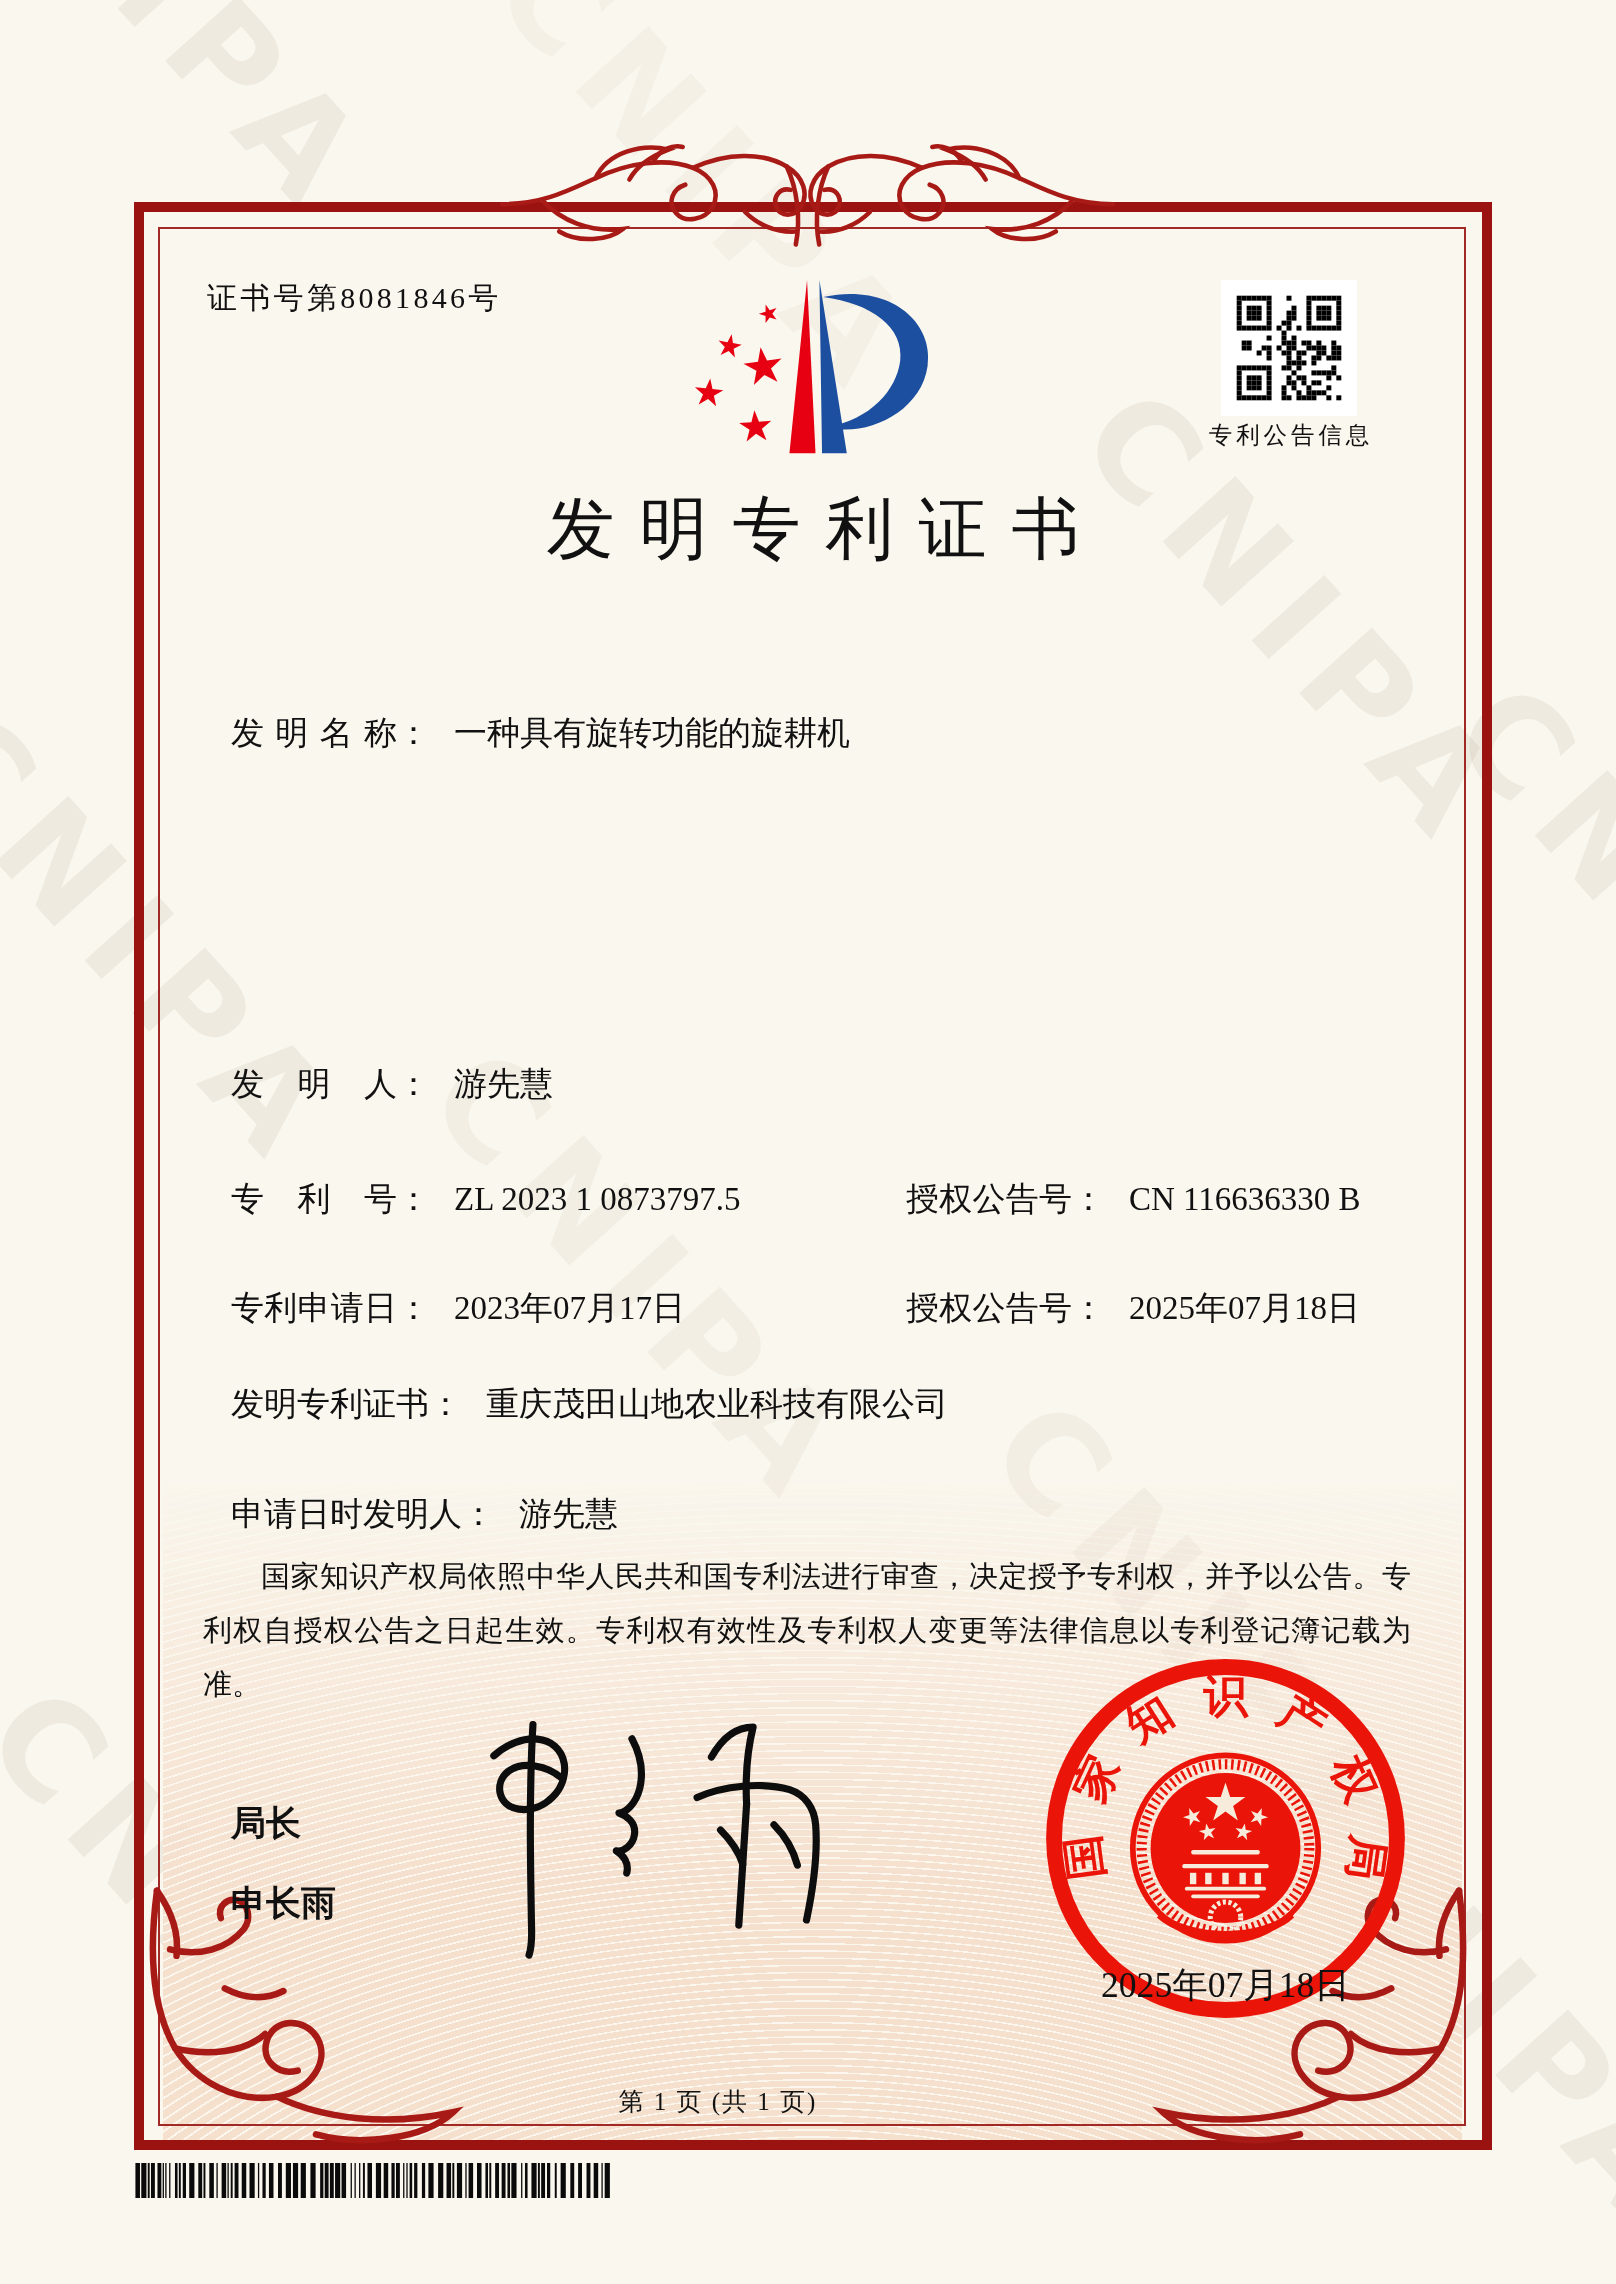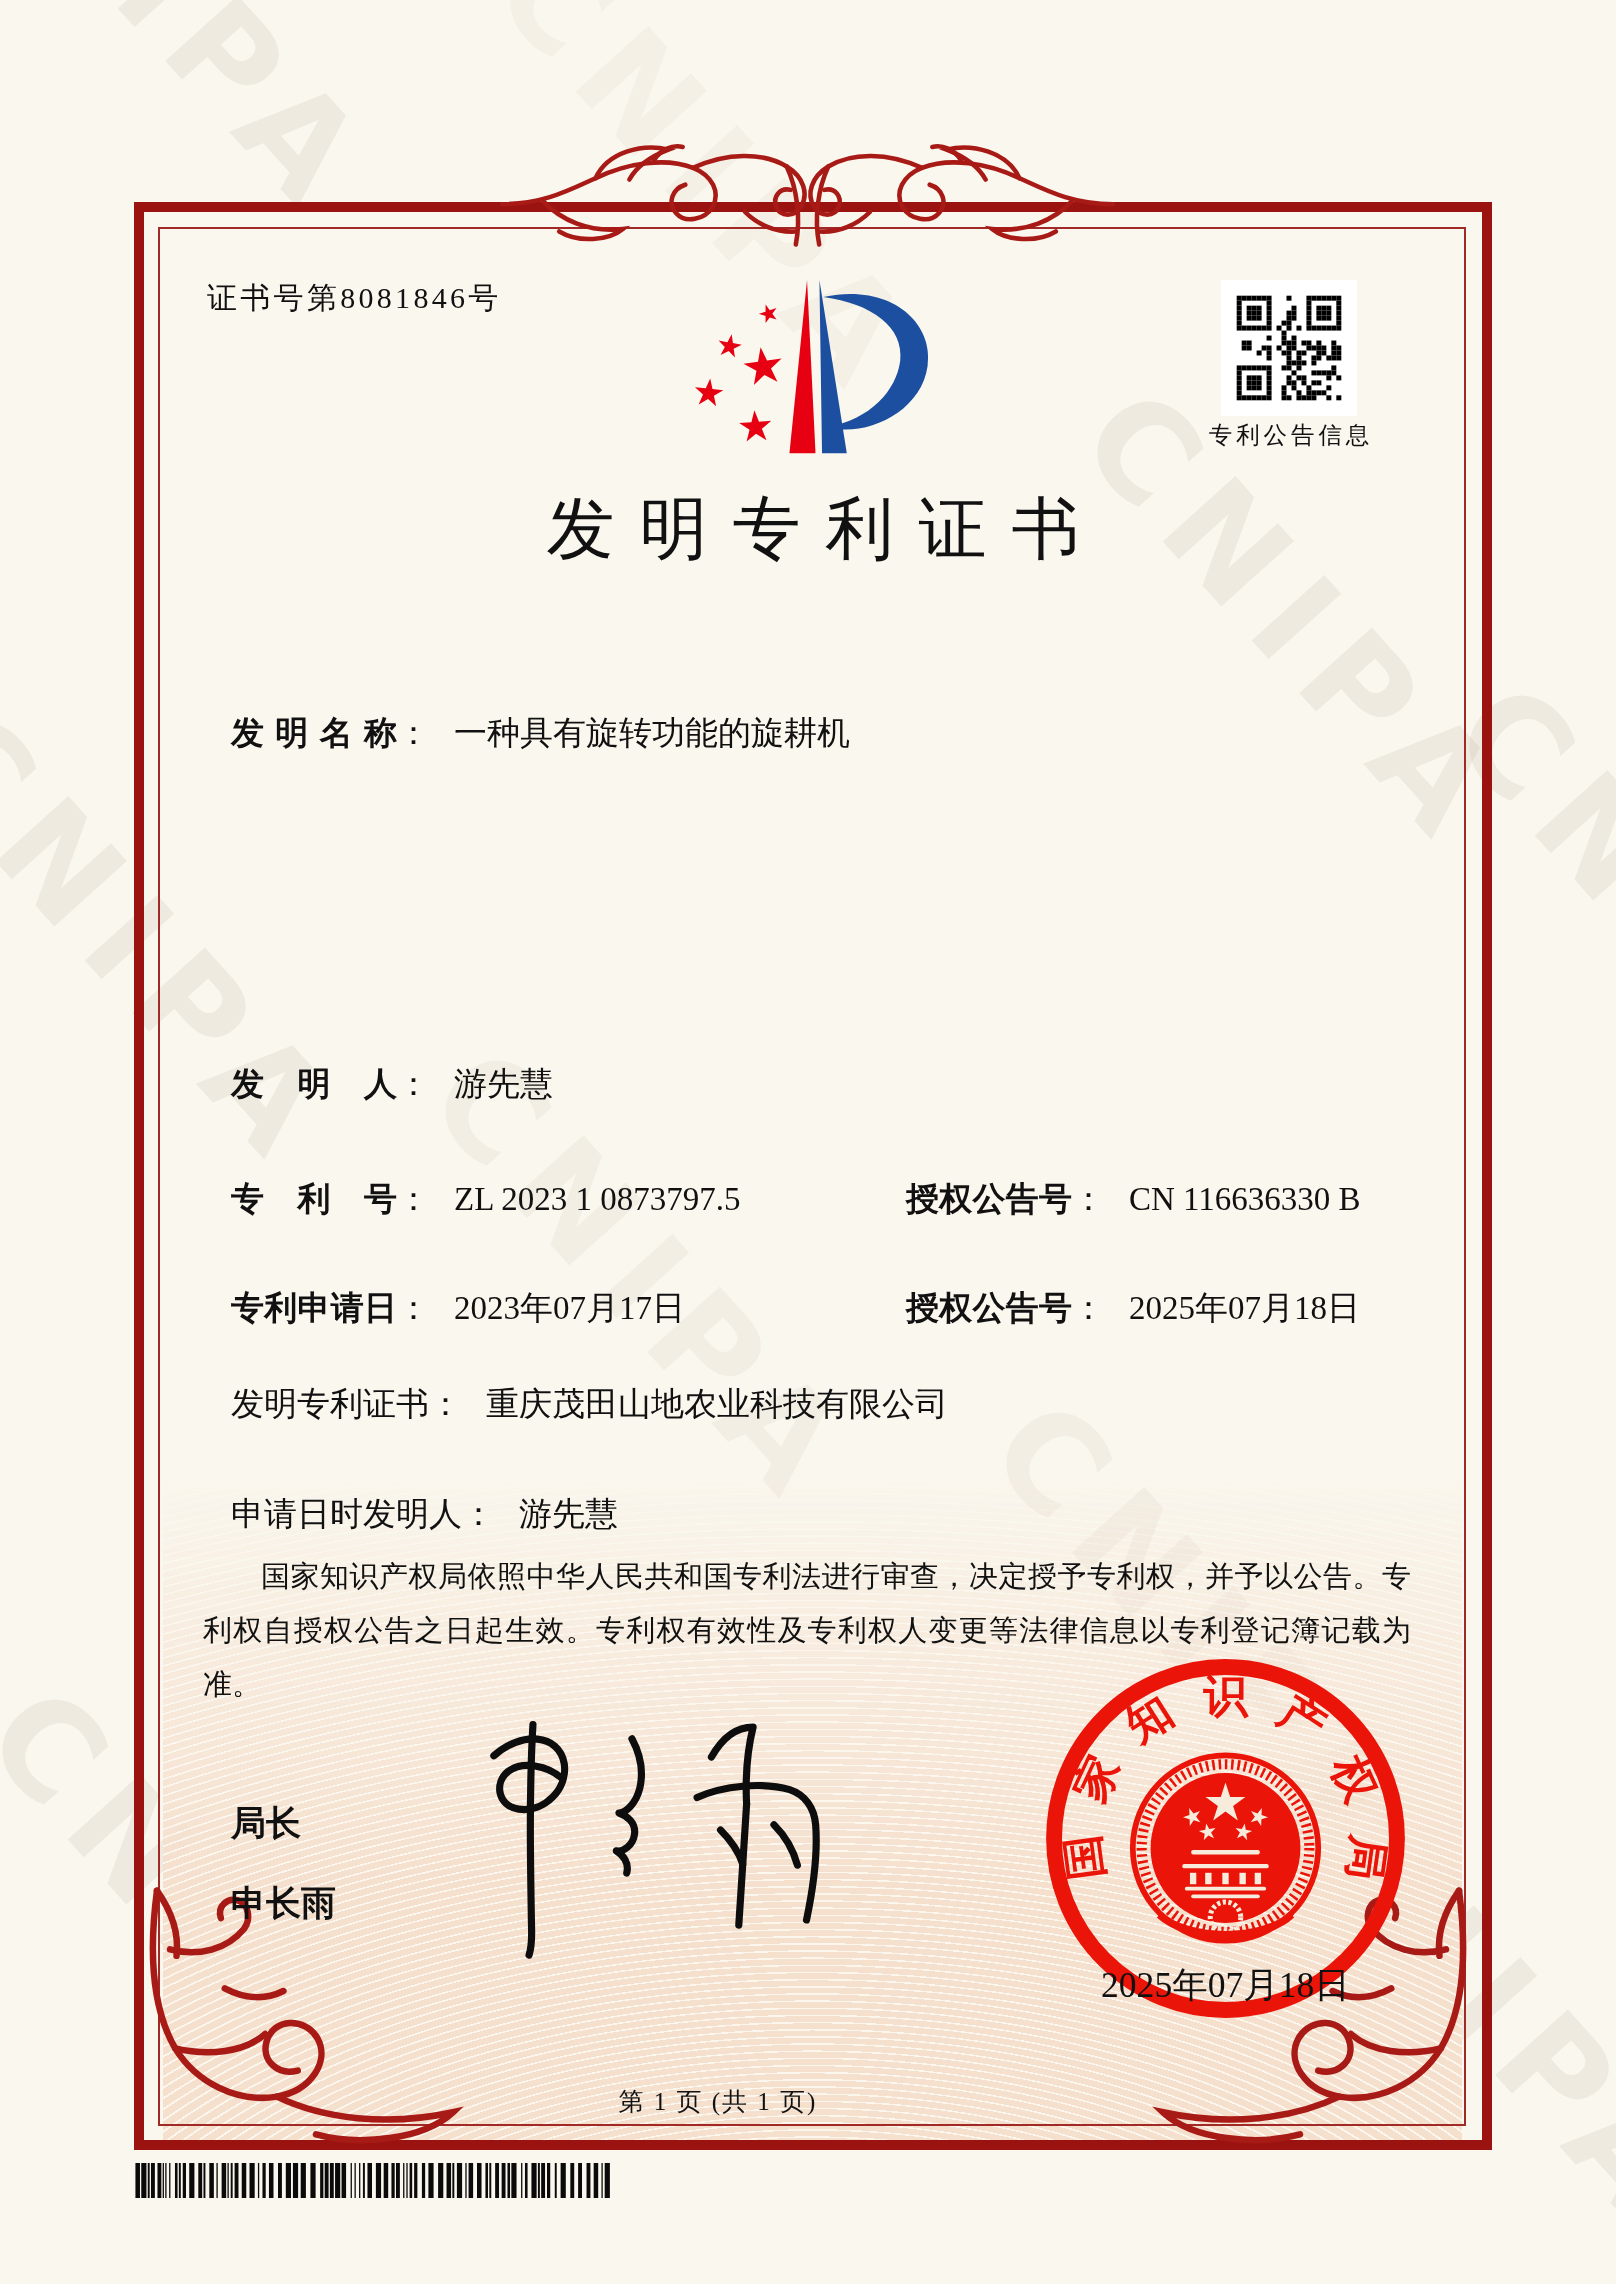--- a/index.html
+++ b/index.html
@@ -35,21 +35,21 @@
   .cert-no{position:absolute;left:207px;top:278px;font-size:30px;letter-spacing:3.3px;z-index:5;}
   .logo{position:absolute;left:672px;top:263px;z-index:5;}
   .qr-box{position:absolute;left:1221px;top:280px;width:136px;height:136px;background:#fff;z-index:5;}
   .qr-label{position:absolute;left:1193px;top:419px;width:196px;text-align:center;
     font-size:23.5px;letter-spacing:3.9px;z-index:5;}
   .title{
     position:absolute;left:134px;top:484px;width:1358px;text-align:center;
     font-size:68px;font-weight:400;letter-spacing:25px;text-indent:25px;z-index:5;
   }
   .row{position:absolute;left:231px;right:150px;font-size:33px;z-index:5;white-space:nowrap;}
-  .lbl{display:inline-block;width:166px;text-align:justify;text-align-last:justify;vertical-align:top;font-weight:bold;}
+  .lbl{display:inline-block;width:166px;text-align:justify;text-align-last:justify;vertical-align:top;}
   .lbl-long{display:inline-block;vertical-align:top;}
   .colon{display:inline-block;}
   .val{margin-left:24px;}
   .rcol{position:absolute;left:675px;top:0;white-space:nowrap;}
   .legal{
     position:absolute;left:203px;top:1550px;width:1208px;z-index:5;
     font-size:29px;line-height:1.86;text-align:justify;text-indent:2em;
   }
   .officer{position:absolute;left:231px;z-index:6;
     font-family:"Liberation Sans","DejaVu Sans",sans-serif;font-weight:700;font-size:35px;}

